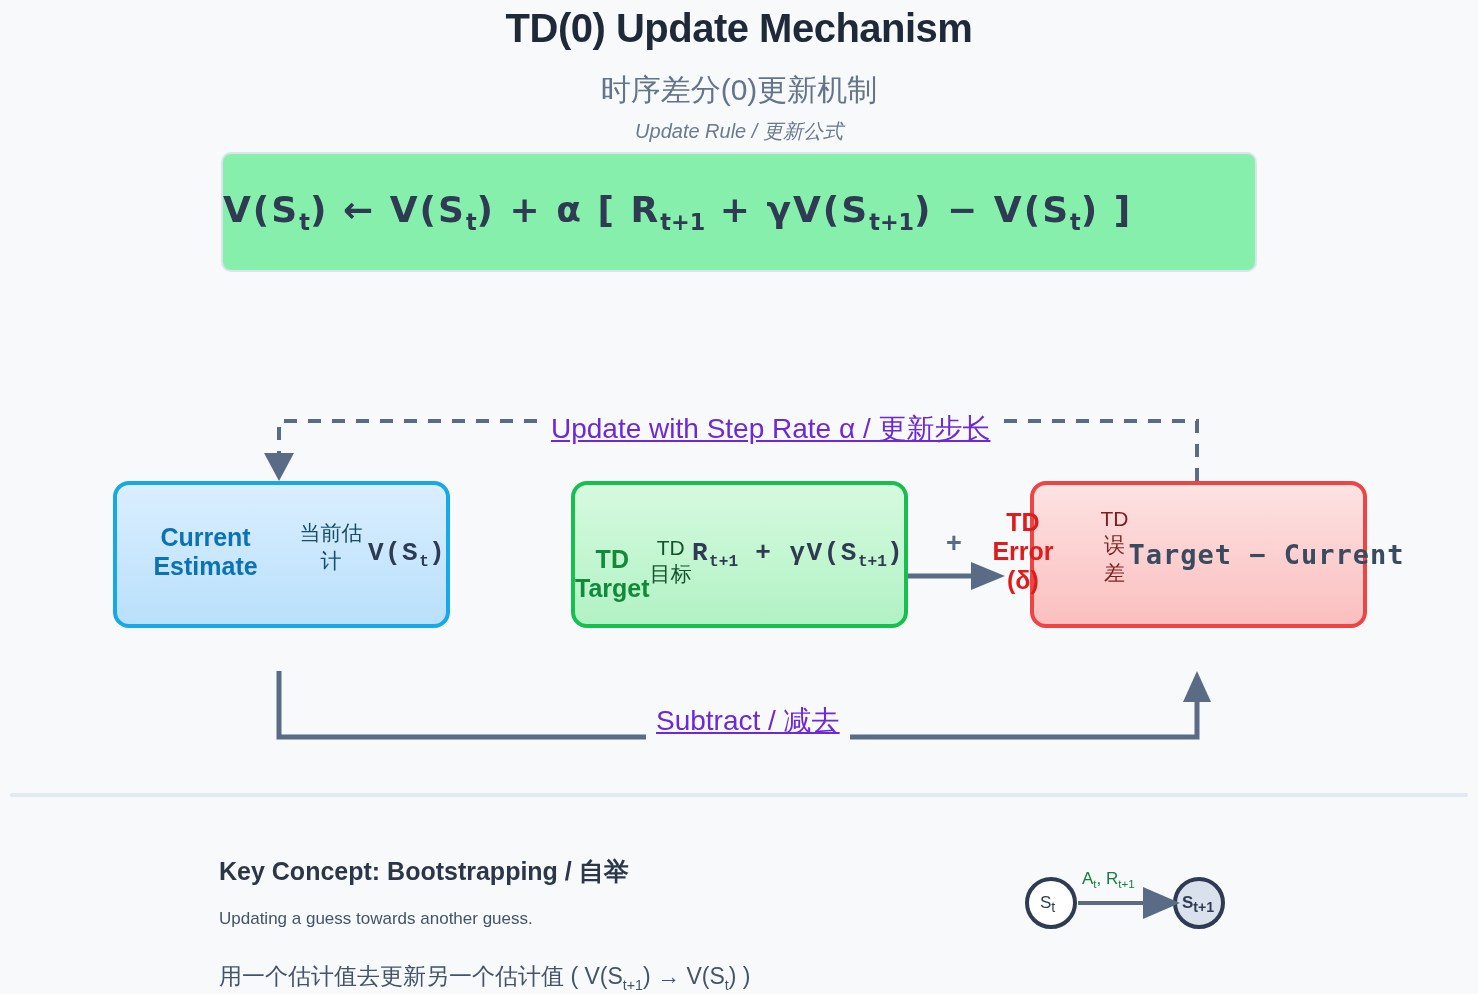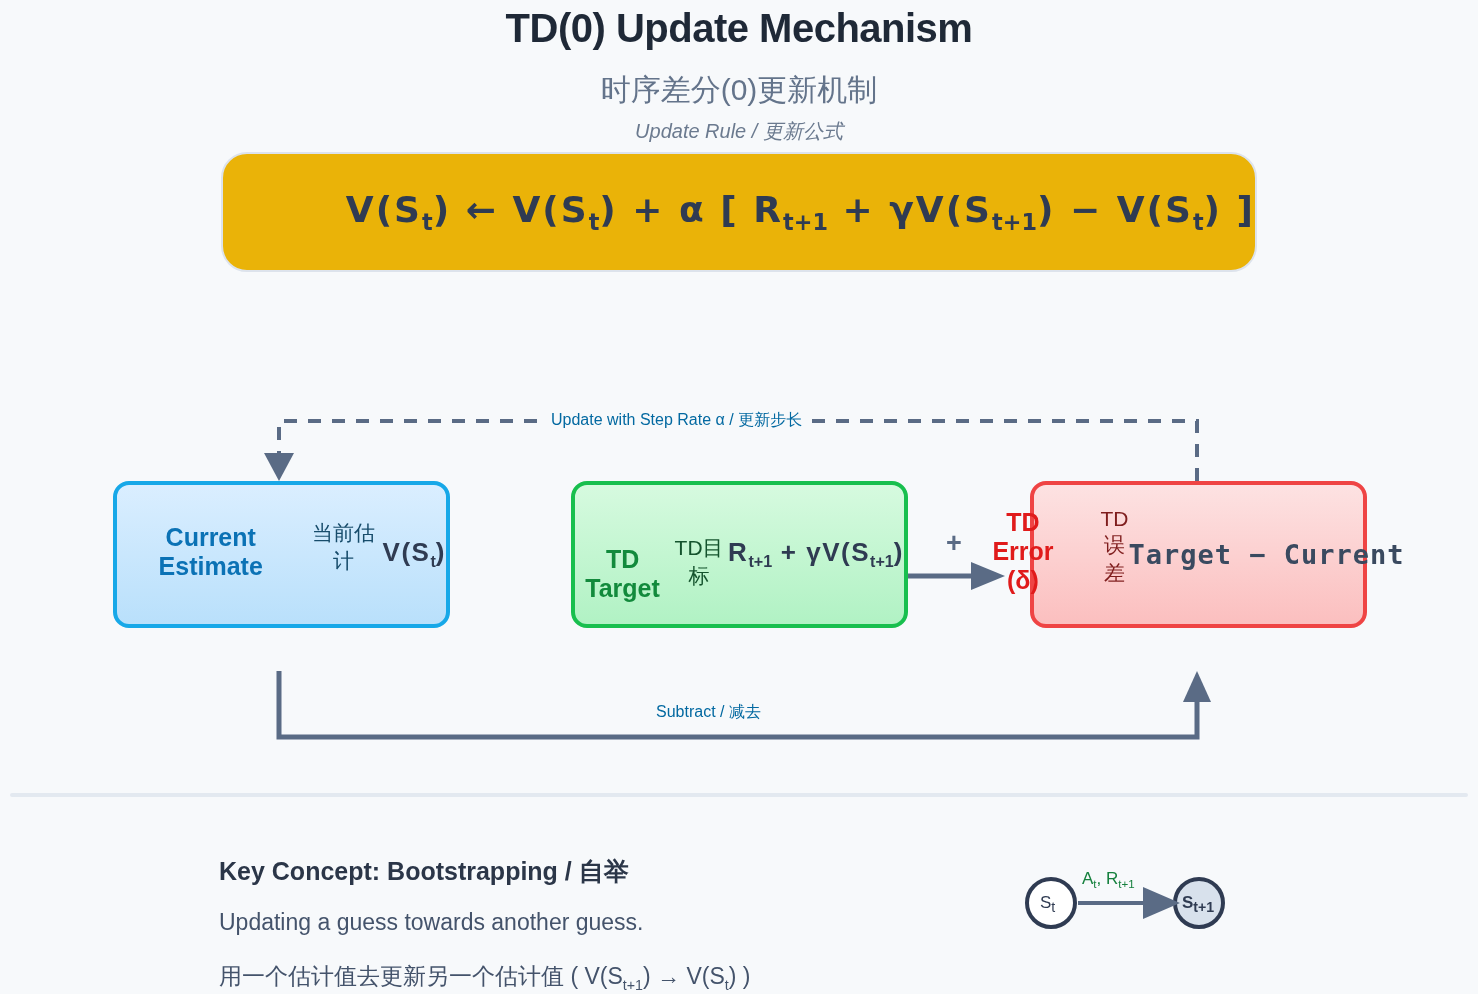--- a/index.html
+++ b/index.html
@@ -55,27 +55,27 @@
     color: #6b7a8f;
   }
 
   
   .formula-box {
     position: absolute;
     left: 221px;
     top: 152px;
     width: 1036px;
     height: 120px;
-    background: #eab308;
+    background: #86efac;
     border: 2px solid #dde3ec;
-    border-radius: 26px;
+    border-radius: 10px;
     box-sizing: border-box;
     display: flex;
     align-items: center;
-    justify-content: flex-end;
+    justify-content: flex-start;
   }
   .formula-text {
     font-family: "DejaVu Sans", sans-serif;
     font-weight: bold;
     font-size: 36px;
     color: #2f3b52;
     letter-spacing: 2px;
     white-space: nowrap;
   }
   .formula-text sub {
@@ -101,21 +101,21 @@
     font-size: 25px;
     font-weight: bold;
     margin-bottom: 6px;
   }
   .node .n-cn {
     font-size: 21px;
     font-weight: 400;
     margin-bottom: 16px;
   }
   .node .n-formula {
-    font-family: Liberation Sans, sans-serif;
+    font-family: Liberation Mono, monospace;
     font-weight: bold;
     font-size: 26px;
     color: #2f3b52;
     letter-spacing: 1.5px;
     white-space: nowrap;
   }
   .node .n-formula sub { font-size: 0.62em; letter-spacing: 0; }
 
   #node-current {
     left: 113px;
@@ -154,25 +154,26 @@
     position: absolute;
     left: 0;
     top: 0;
     width: 1478px;
     height: 994px;
     pointer-events: none;
   }
 
   .edge-label {
     position: absolute;
-    font-size: 16px;
-    color: #0369a1;
+    font-size: 28px;
+    color: #6d28d9;
     background: #f7f9fb;
     padding: 0 10px;
     white-space: nowrap;
+    text-decoration: underline;
   }
   #label-update {
     left: 541px;
     top: 410px;
   }
   #label-subtract {
     left: 646px;
     top: 702px;
   }
   #plus-sign {
@@ -201,21 +202,21 @@
     left: 219px;
     top: 855px;
     font-size: 25px;
     font-weight: bold;
     color: #2b3648;
   }
   .key-line1 {
     position: absolute;
     left: 219px;
     top: 909px;
-    font-size: 23px;
+    font-size: 17px;
     color: #44536b;
   }
   .key-line2 {
     position: absolute;
     left: 219px;
     top: 950px;
     font-size: 23px;
     color: #44536b;
     white-space: nowrap;
     margin-top: 11px;

